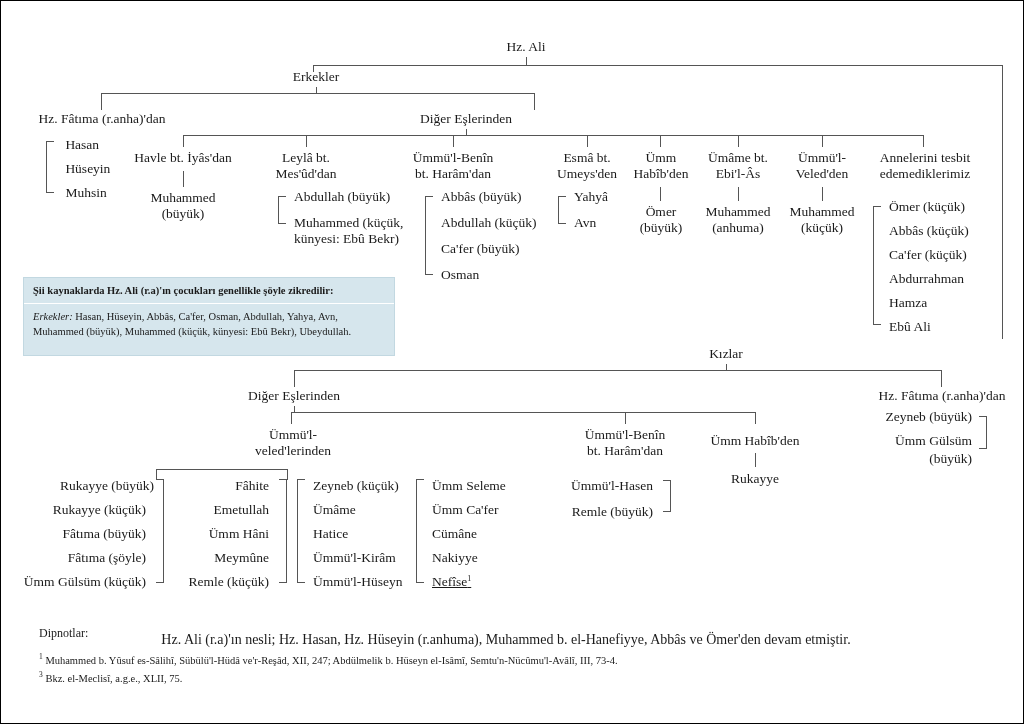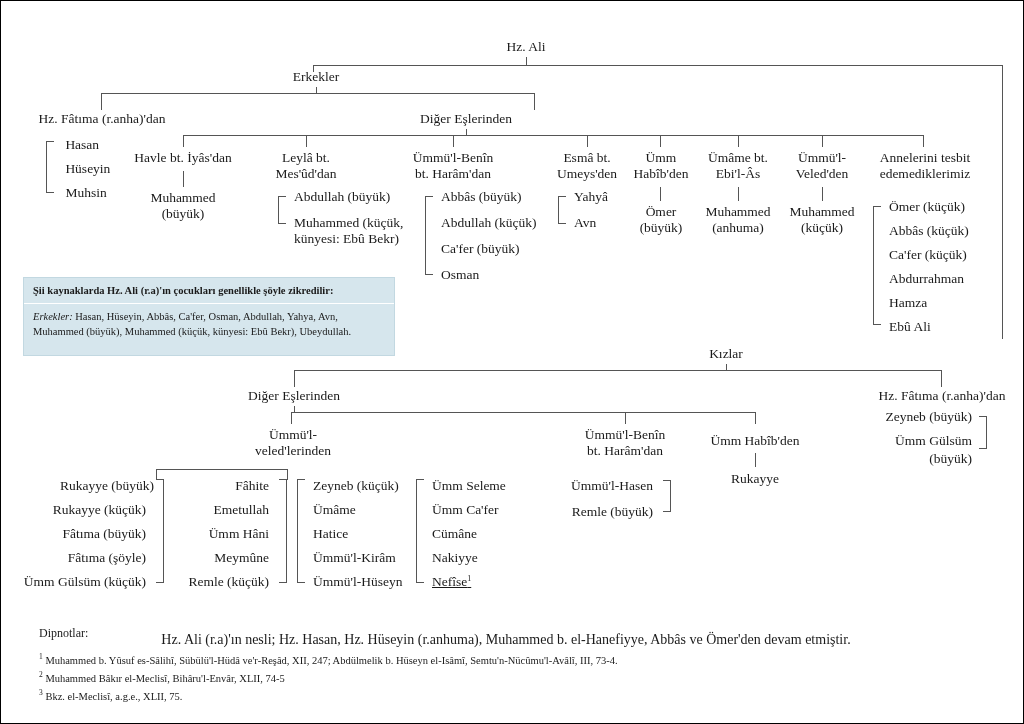--- a/index.html
+++ b/index.html
@@ -244,22 +244,18 @@
 
   <div id="nesil" class="abs txt">Hz. Ali (r.a)'ın nesli; Hz. Hasan, Hz. Hüseyin (r.anhuma), Muhammed b. el-Hanefiyye, Abbâs ve Ömer'den devam etmiştir.</div>
   <div id="dipnotlar" class="abs txt">Dipnotlar:</div>
 
   <div id="footnotes" class="abs">
     <div>
       <sup>1</sup>
       <span>Muhammed b. Yûsuf es-Sâlihî, Sübülü'l-Hüdâ ve'r-Reşâd, XII, 247; Abdülmelik b. Hüseyn el-Isâmî, Semtu'n-Nücûmu'l-Avâlî, III, 73-4.</span>
     </div>
     <div>
-      <sup>2</sup>
-      <span>Muhammed Bâkır el-Meclisî, Bihâru'l-Envâr, XLII, 74-5</span>
-    </div>
-    <div>
       <sup>3</sup>
       <span>Bkz. el-Meclisî, a.g.e., XLII, 75.</span>
     </div>
   </div>
 
 </div>
 
 </body></html>

